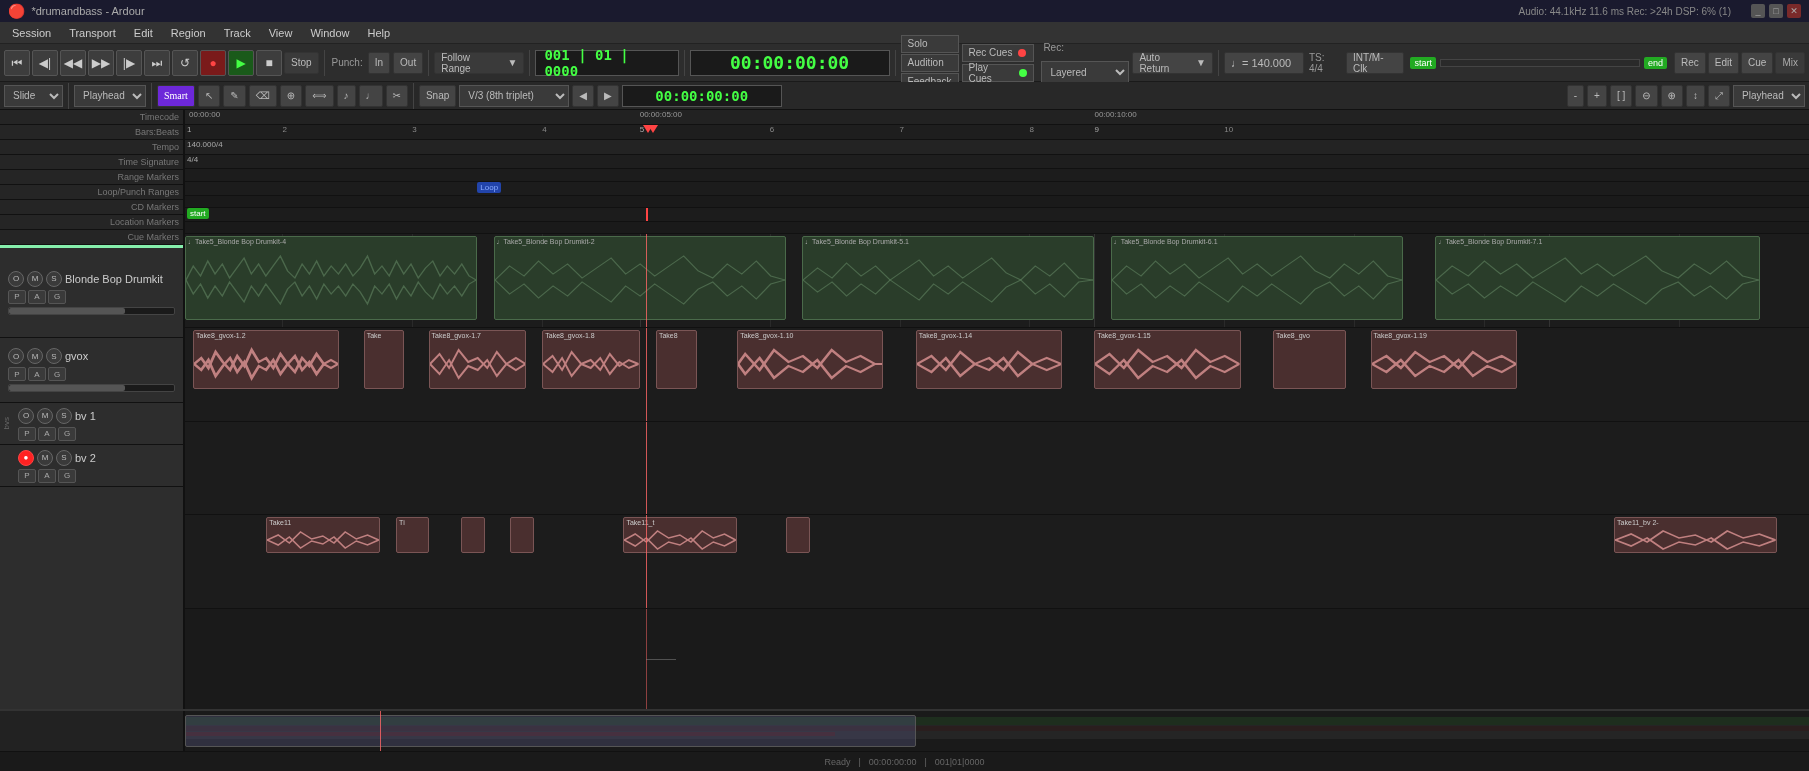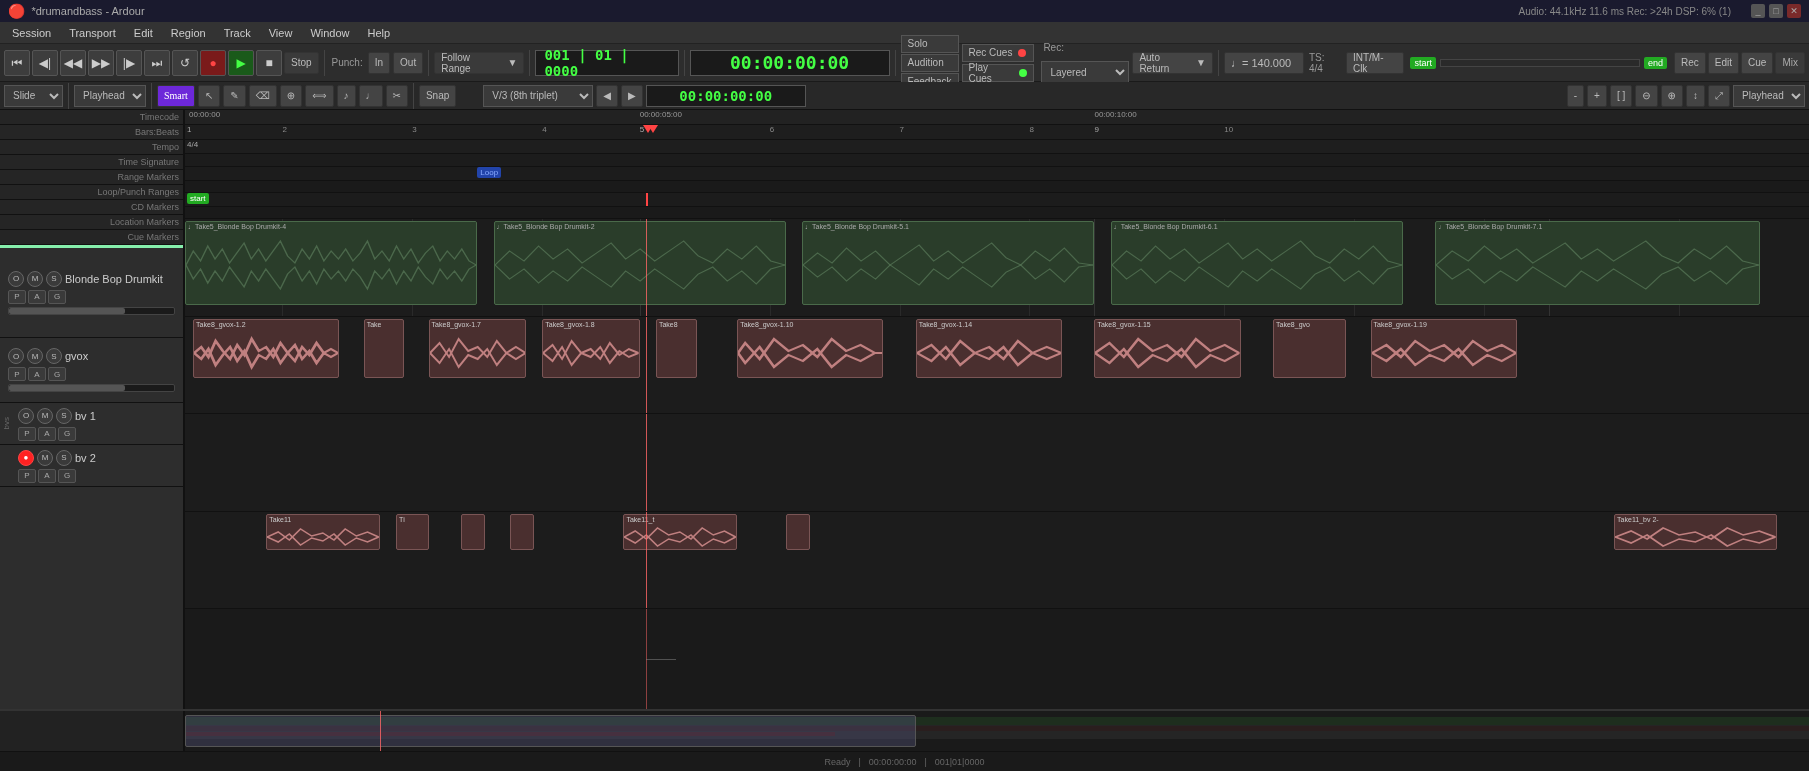--- a/index.html
+++ b/index.html
@@ -496,21 +496,21 @@
     <div class="tb-btn" title="Erase">⌫</div>
     <div class="tb-btn" title="Zoom">⊕</div>
     <div class="tb-btn" title="Time FX">⟺</div>
     <div class="tb-btn" title="Audition">♪</div>
     <div class="tb-btn" title="MIDI">♩</div>
     <div class="tb-btn" title="Cut">✂</div>
 
     <div class="tb-separator"></div>
 
     <div class="tb-btn">Snap</div>
-    <select class="tb-select" style="min-width:110px;margin-left:24px;">
+    <select class="tb-select" style="min-width:110px;">
       <option>V/3 (8th triplet)</option>
       <option>Bar</option>
       <option>Beat</option>
     </select>
 
     <div class="tb-btn">◀</div>
     <div class="tb-btn">▶</div>
 
     <div class="tb-time" style="font-size:14px; min-width:160px; height:22px;">00:00:00:00</div>
 
@@ -654,20 +654,23 @@
           <span style="position:absolute;left:36%;font-size:8px;color:#888;">6</span>
           <span style="position:absolute;left:44%;font-size:8px;color:#888;">7</span>
           <span style="position:absolute;left:52%;font-size:8px;color:#888;">8</span>
           <span style="position:absolute;left:56%;font-size:8px;color:#aaa;">9</span>
           <span style="position:absolute;left:64%;font-size:8px;color:#888;">10</span>
 
           <div style="position:absolute;left:28.2%;top:0;width:0;height:0;border-left:5px solid transparent;border-right:5px solid transparent;border-top:8px solid #ff4444;"></div>
           <div style="position:absolute;left:28.5%;top:0;width:0;height:0;border-left:5px solid transparent;border-right:5px solid transparent;border-top:8px solid #ff4444;"></div>
         </div>
 
+        <div class="ruler-content-row" style="height:15px; position:relative; background:#232323;">
+          <span style="position:absolute;left:2px;font-size:8px;color:#aaa;">140.000/4</span>
+        </div>
 
         <div class="ruler-content-row" style="height:14px; position:relative; background:#1e1e1e;">
           <span style="position:absolute;left:2px;font-size:8px;color:#aaa;">4/4</span>
         </div>
 
         <div class="ruler-content-row" style="height:13px; background:#1c1c1c;"></div>
 
         <div class="ruler-content-row" style="height:14px; background:#1c1c1c; position:relative;">
           <div style="position:absolute;left:18%;background:#2244aa;color:#88aaff;font-size:8px;padding:1px 3px;border-radius:2px;">Loop</div>
         </div>

